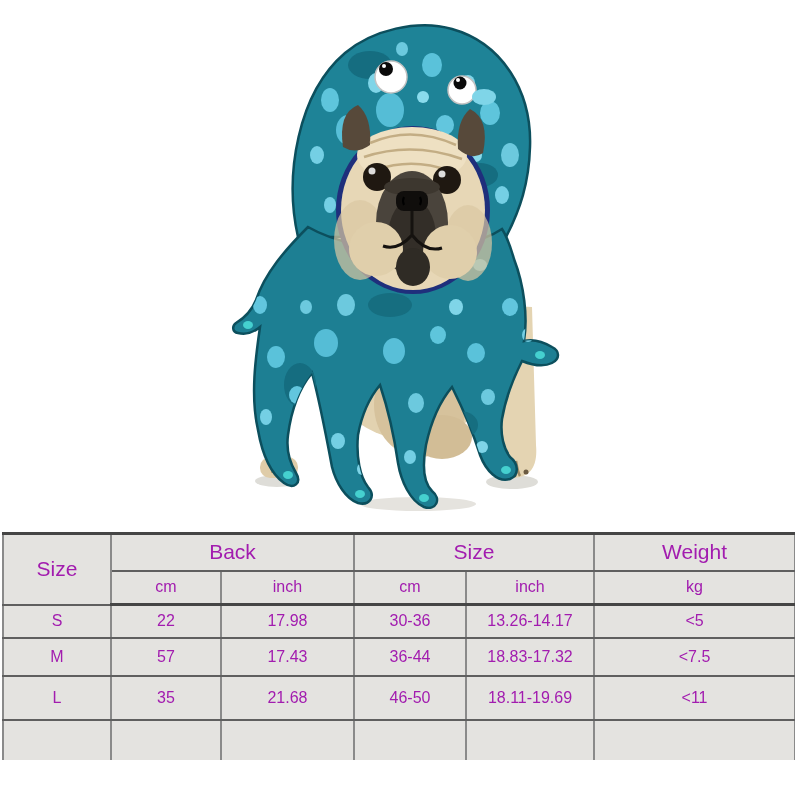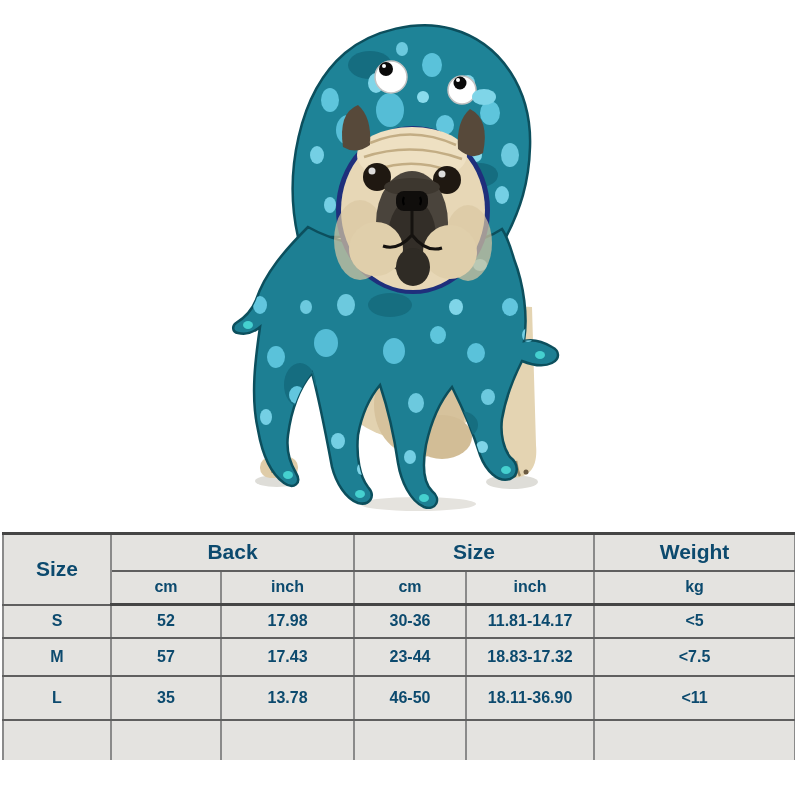--- a/index.html
+++ b/index.html
@@ -10,21 +10,21 @@
   }
   .photo {
     position:absolute; left:180px; top:5px; width:440px; height:510px;
   }
   .table-wrap {
     position:absolute; left:2px; top:532px; width:793px; height:228px;
     overflow:hidden;
   }
   table.size-table {
     border-collapse:collapse; width:792px; table-layout:fixed;
-    background:#e4e3e0; color:#0c4a6e;font-weight:bold;
+    background:#e4e3e0; color:#a21caf;
   }
   table.size-table td {
     border-left:2px solid #8a8a8a; border-right:2px solid #8a8a8a;
     border-top:2px solid #5f5f5f; border-bottom:2px solid #5f5f5f;
     text-align:center; vertical-align:middle;
     font-size:16px; padding:0; overflow:hidden; white-space:nowrap;
   }
   table.size-table .grp { font-size:21px; }
   tr.hdr1 td { border-top:3px solid #454545; height:37px; }
   tr.hdr2 td { border-bottom:3px solid #454545; height:34px; }
@@ -190,40 +190,40 @@
         </tr>
         <tr class="hdr2">
           <td>cm</td>
           <td>inch</td>
           <td>cm</td>
           <td>inch</td>
           <td>kg</td>
         </tr>
         <tr class="row-s">
           <td>S</td>
-          <td>52</td>
+          <td>22</td>
           <td>17.98</td>
           <td>30-36</td>
-          <td>11.81-14.17</td>
+          <td>13.26-14.17</td>
           <td>&lt;5</td>
         </tr>
         <tr class="row-m">
           <td>M</td>
           <td>57</td>
           <td>17.43</td>
-          <td>23-44</td>
+          <td>36-44</td>
           <td>18.83-17.32</td>
           <td>&lt;7.5</td>
         </tr>
         <tr class="row-l">
           <td>L</td>
           <td>35</td>
-          <td>13.78</td>
+          <td>21.68</td>
           <td>46-50</td>
-          <td>18.11-36.90</td>
+          <td>18.11-19.69</td>
           <td>&lt;11</td>
         </tr>
         <tr class="empty">
           <td></td>
           <td></td>
           <td></td>
           <td></td>
           <td></td>
           <td></td>
         </tr>

